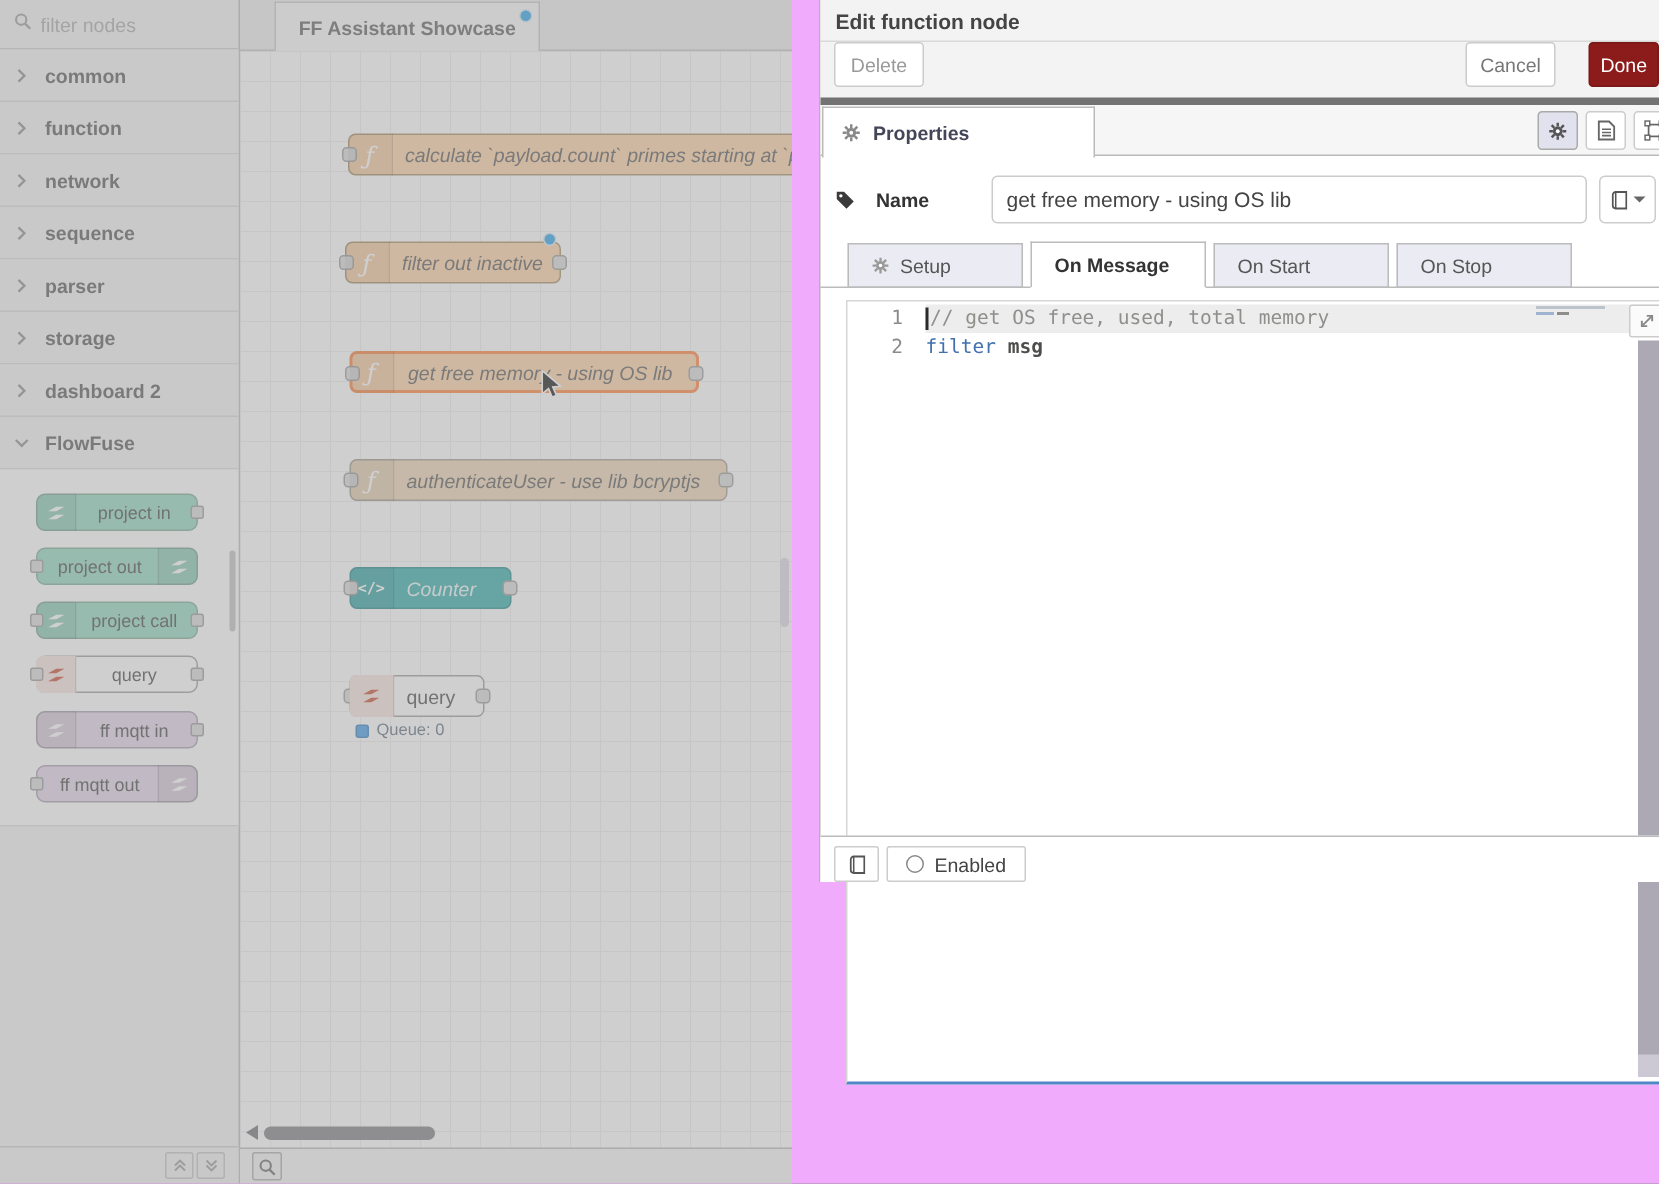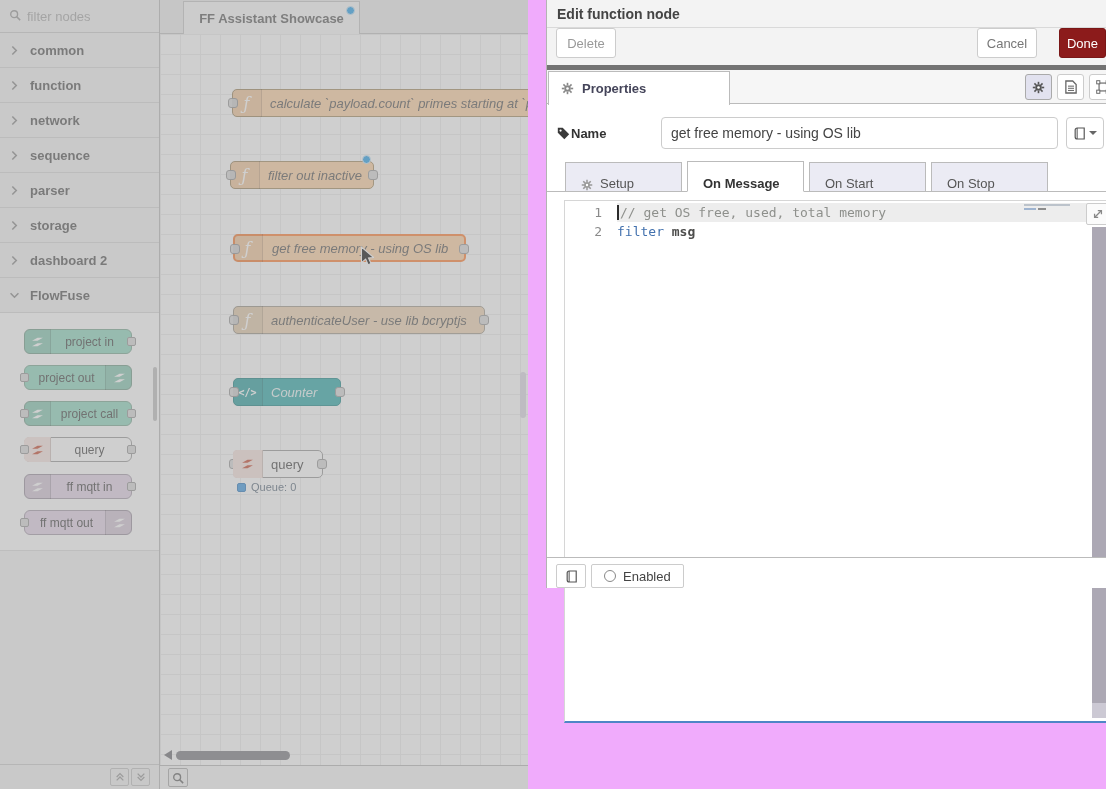--- a/index.html
+++ b/index.html
@@ -90,28 +90,28 @@
   .btn-done { background:#8c1b1b; border-color:#7a1717; color:#fff; width:47px; margin-left:22px; }
 
   .props-row { position:relative; height:34px; border-bottom:1px solid #bbb; background:#f6f6f6; }
   .props-tab { position:absolute; left:1px; top:1px; width:182px; height:34px; background:#fff; border:1px solid #bbb; border-bottom:none; display:flex; align-items:center; gap:8px; padding-left:12px; font-size:13px; font-weight:bold; color:#45455a; z-index:2; cursor:pointer; }
   .props-tab .gear { color:#888; display:flex; }
   .mini-btns { position:absolute; right:8px; top:4px; display:flex; gap:5px; }
   .mini-btn { width:27px; height:26px; border:1px solid #ccc; border-radius:3px; background:#fff; display:flex; align-items:center; justify-content:center; color:#666; cursor:pointer; }
   .mini-btn.active { background:#e2e2ef; border-color:#aaa; color:#555; }
 
   .name-row { display:flex; align-items:center; margin:13px 20px 0 10px; gap:8px; }
-  .name-label { display:flex; align-items:center; gap:1px; width:96px; font-size:13px; font-weight:bold; color:#333; flex:none; }
+  .name-label { display:flex; align-items:center; gap:14px; width:96px; font-size:13px; font-weight:bold; color:#333; flex:none; }
   .name-input { flex:1; height:32px; border:1px solid #ccc; border-radius:4px; font-size:14px; color:#444; padding:0 9px; font-family:inherit; outline:none; }
   .lib-btn { width:38px; height:32px; border:1px solid #ccc; border-radius:4px; background:#fff; display:flex; align-items:center; justify-content:center; gap:4px; color:#555; cursor:pointer; flex:none; }
   .caret-down { width:0; height:0; border-left:4px solid transparent; border-right:4px solid transparent; border-top:4px solid #666; }
 
   .ftabs { position:relative; margin-top:12px; height:31px; padding-left:18px; display:flex; gap:5px; }
   .ftabs::after { content:''; position:absolute; left:0; right:0; bottom:0; height:1px; background:#bbb; z-index:1; }
-  .ftab { position:relative; width:117px; height:30px; margin-top:1px; border:1px solid #bbb; background:#ebebf4; display:flex; align-items:flex-end; gap:7px; padding-left:15px; font-size:13px; color:#555; cursor:pointer; }
+  .ftab { position:relative; width:117px; height:30px; margin-top:1px; border:1px solid #bbb; background:#ebebf4; display:flex; align-items:center; gap:7px; padding-left:15px; font-size:13px; color:#555; cursor:pointer; }
   .ftab .gear { color:#999; display:flex; }
   .ftab.active { background:#fff; height:31px; margin-top:0; font-weight:bold; color:#333; border-bottom:1px solid #fff; z-index:2; }
 
   .editor { position:absolute; left:17px; top:200px; width:549px; height:523px; background:#fff; border:1px solid #d6d6d6; border-bottom:2px solid #4f86c6; padding-top:2px; }
   .cline { position:relative; height:19px; display:flex; font-family:"DejaVu Sans Mono", monospace; font-size:13px; line-height:19px; }
   .cline.current::before { content:''; position:absolute; left:52px; right:0; top:0; bottom:0; background:#ededed; }
   .lnum { position:relative; width:52px; flex:none; text-align:right; padding-right:15px; color:#8a8a8a; z-index:1; }
   .ltext { position:relative; white-space:pre; z-index:1; color:#4d4d4c; }
   .tok-comment { color:#8e908c; }
   .tok-keyword { color:#4271ae; }

